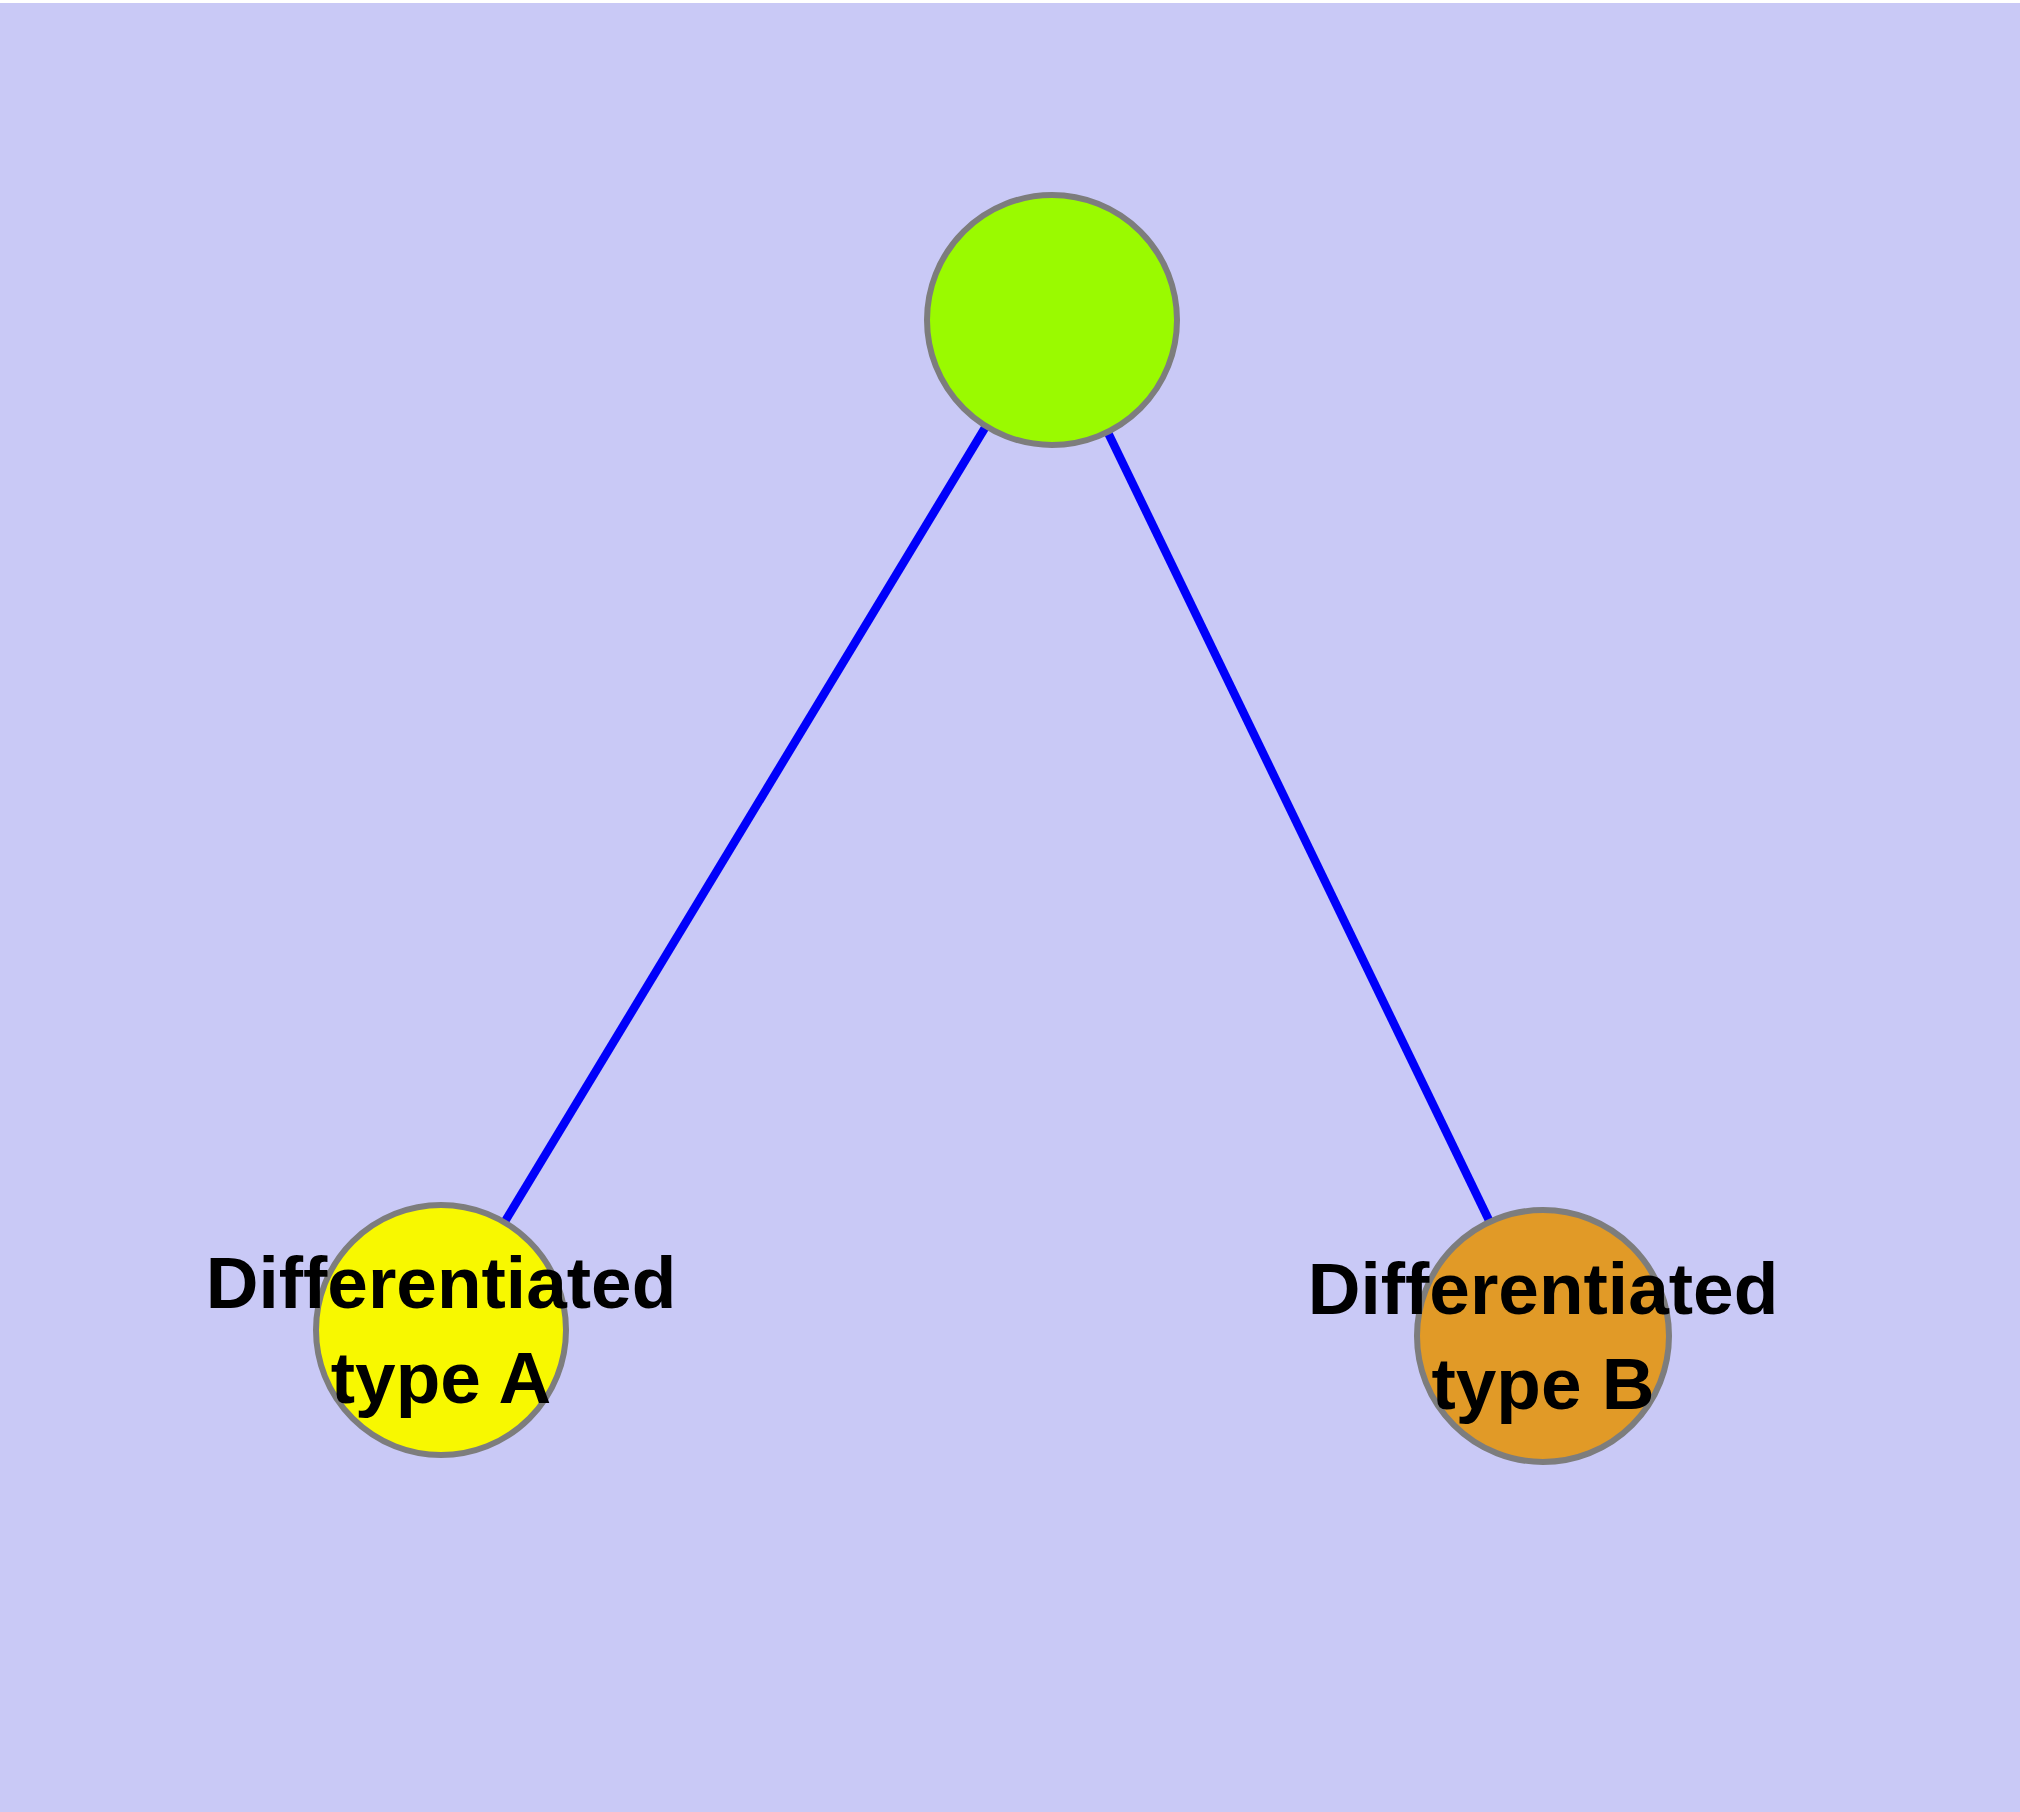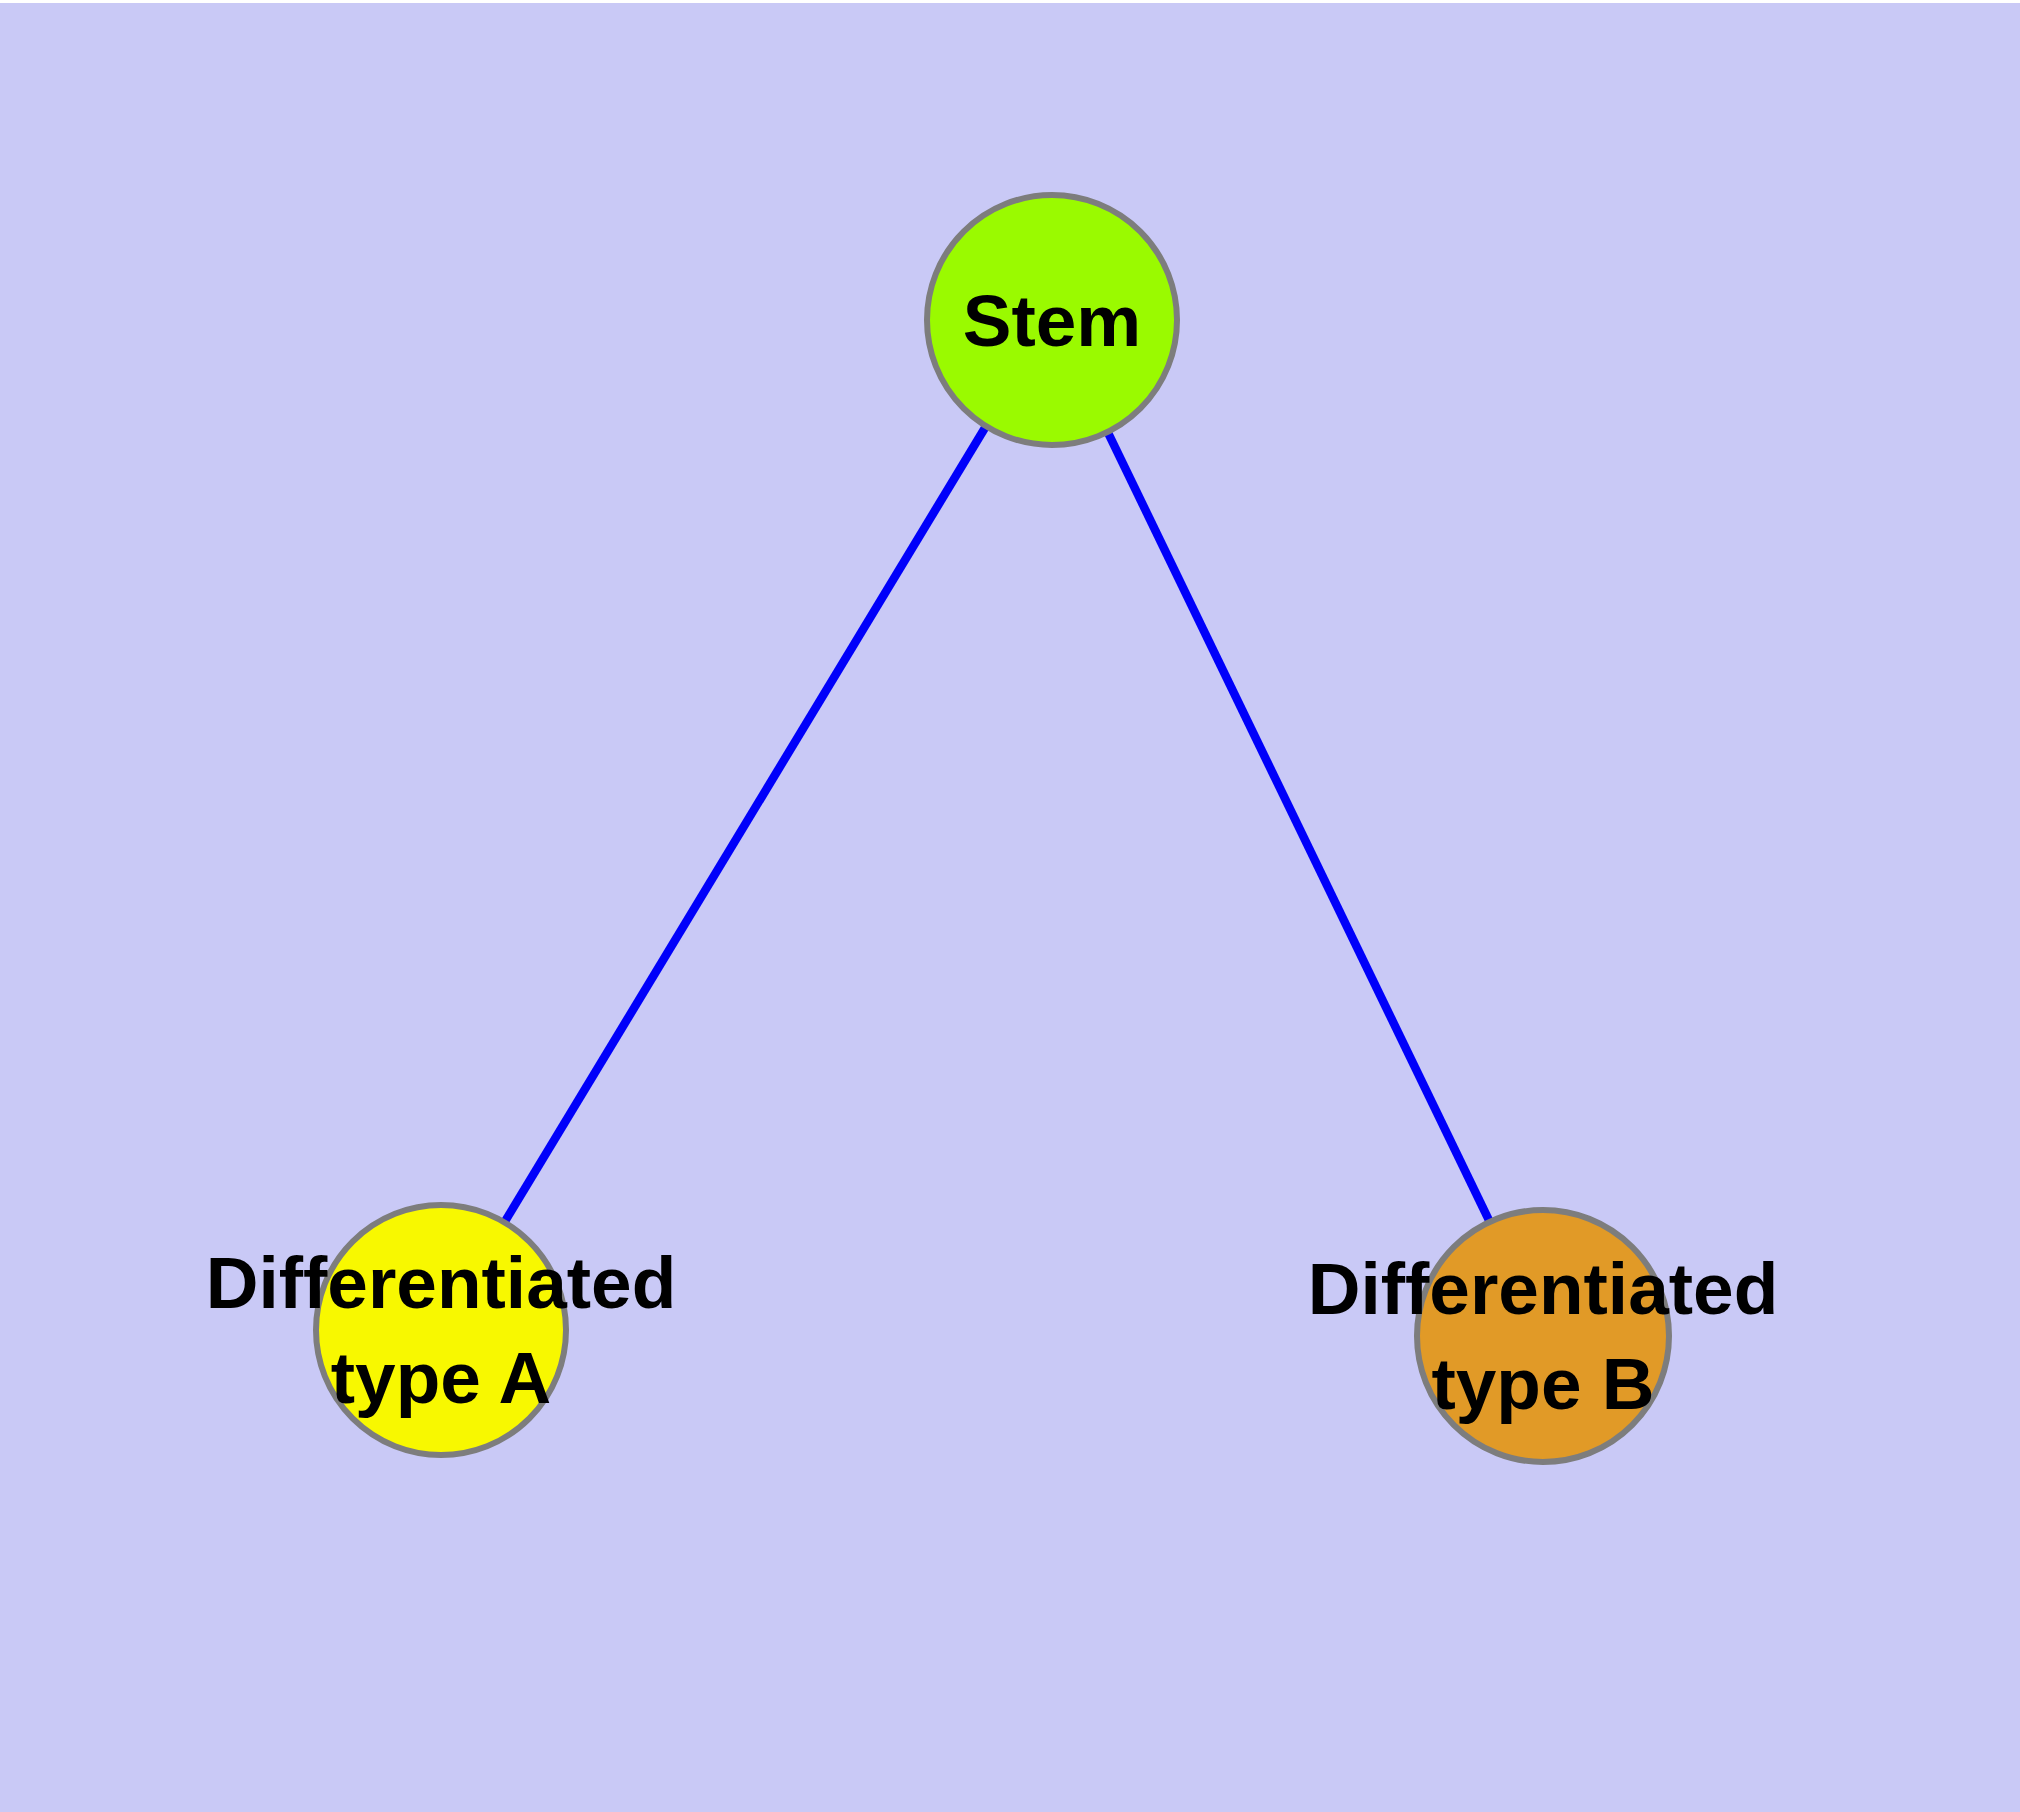--- a/index.html
+++ b/index.html
@@ -58,20 +58,19 @@
 
   <svg class="edges-layer" viewBox="0 0 2384 2138" xmlns="http://www.w3.org/2000/svg">
       <line x1="1241" y1="374" x2="520" y2="1566"></line>
       <line x1="1241" y1="374" x2="1821" y2="1573"></line>
     </svg>
 
   <div class="node" style="left: 1052px; top: 317px; width: 256px; height: 256px; background: rgb(154, 250, 0);"></div>
   <div class="node" style="left: 441px; top: 1327px; width: 256px; height: 256px; background: rgb(248, 248, 0);"></div>
   <div class="node" style="left: 1543px; top: 1333px; width: 258px; height: 258px; background: rgb(225, 154, 39);"></div>
 
-  <div class="node-label" style="left: 1052px; top: 317px;">Stem</div>
   <div class="node-label" style="left: 441px; top: 1327px;">Differentiated
 type A</div>
   <div class="node-label" style="left: 1543px; top: 1333px;">Differentiated
 type B</div>
 
 </div>
 
 
 </body></html>

